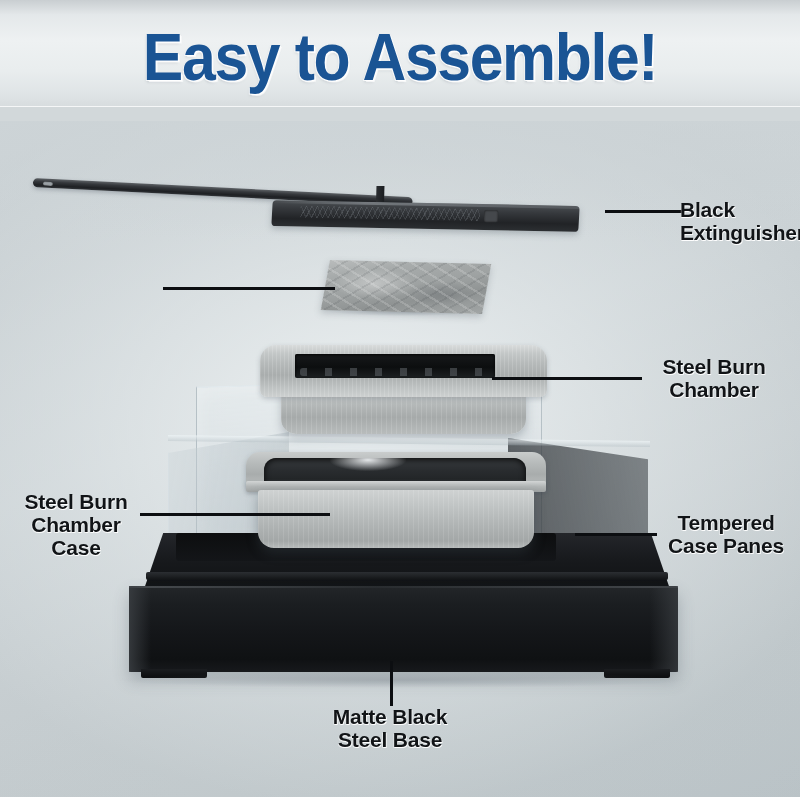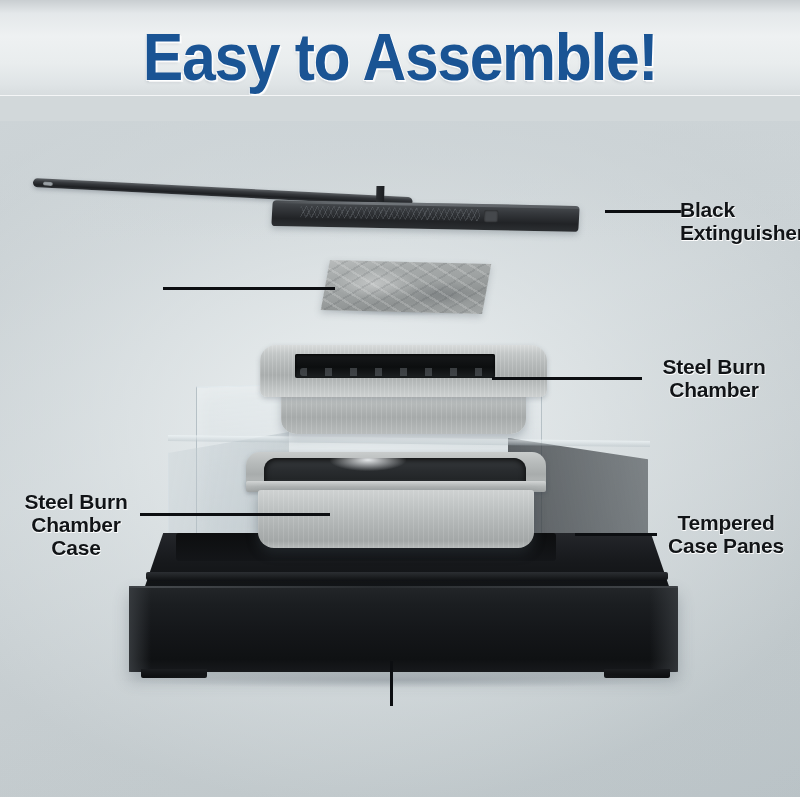--- a/index.html
+++ b/index.html
@@ -17,21 +17,21 @@
     height: 797px;
     overflow: hidden;
     background: #d2d8da;
   }
 
   
   .header-band {
     position: absolute;
     left: 0; top: 0;
     width: 800px;
-    height: 96px;
+    height: 107px;
     background: linear-gradient(180deg,
         #c9ced1 0%,
         #e4e8ea 14%,
         #eef1f2 38%,
         #e9edee 66%,
         #dfe4e6 88%,
         #d7dcde 100%);
     overflow: hidden;
   }
   .header-band::after {
@@ -585,14 +585,16 @@
   <div class="label l-center" style="left:648px; top:355px; width:132px;">Steel Burn
 Chamber</div>
 
   <div class="label l-center" style="left:14px; top:490px; width:124px;">Steel Burn
 Chamber
 Case</div>
 
   <div class="label l-center" style="left:658px; top:511px; width:136px;">Tempered
 Case Panes</div>
 
+  <div class="label l-center" style="left:300px; top:705px; width:180px;">Matte Black
+Steel Base</div>
 
 </div>
 
 </body></html>

